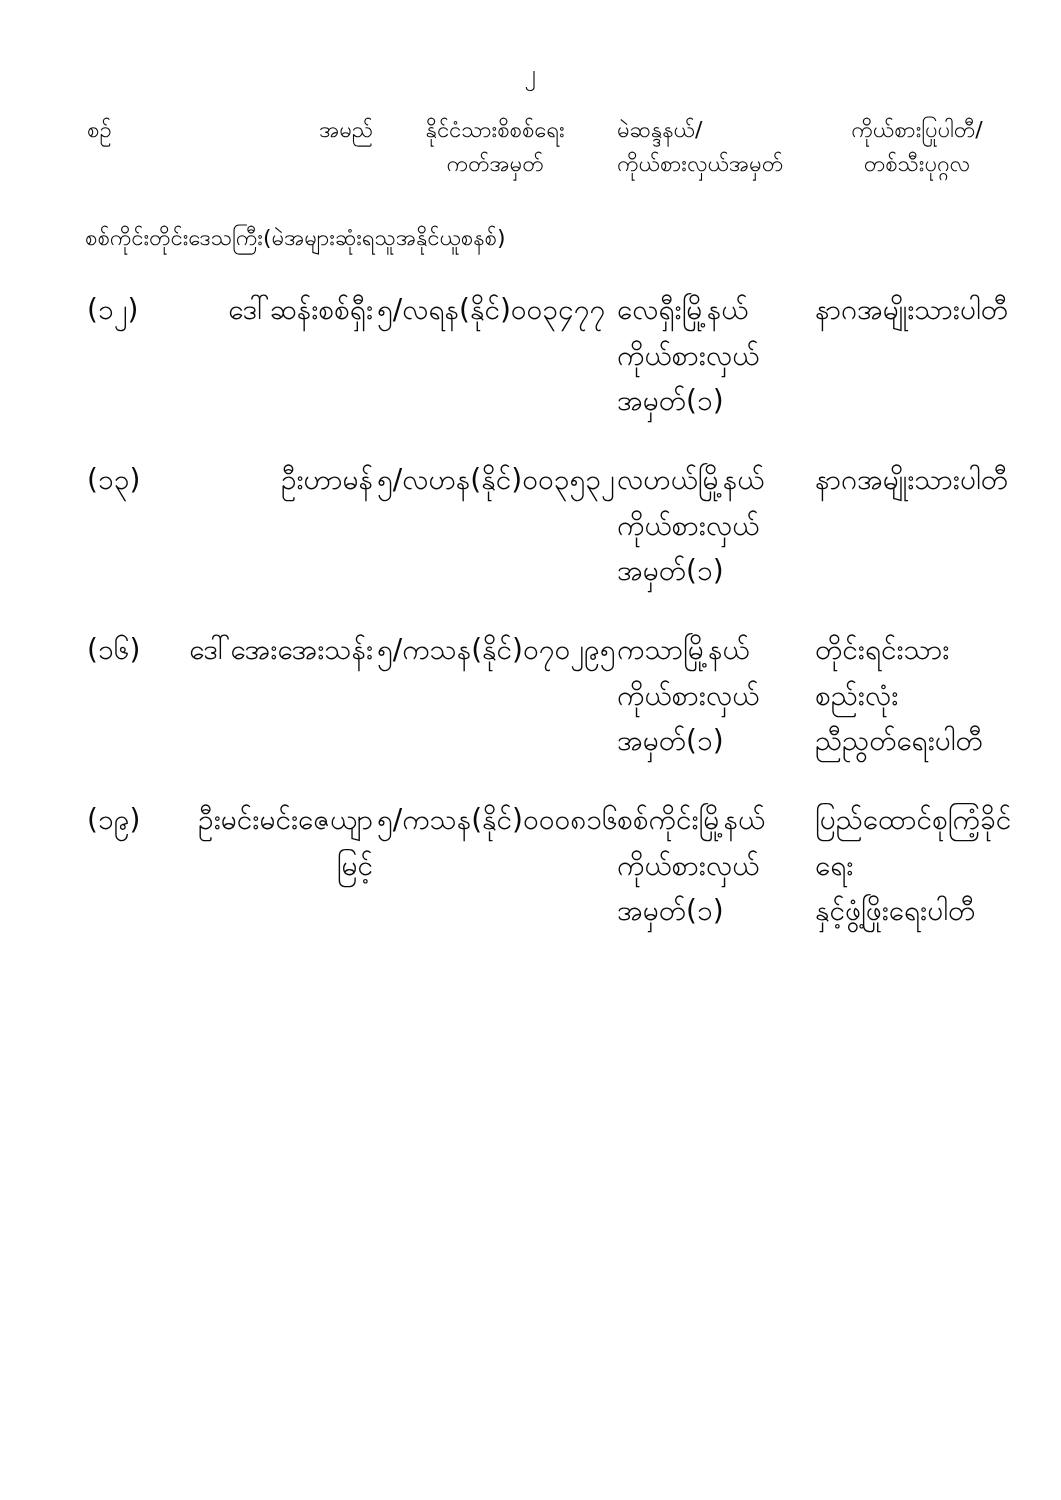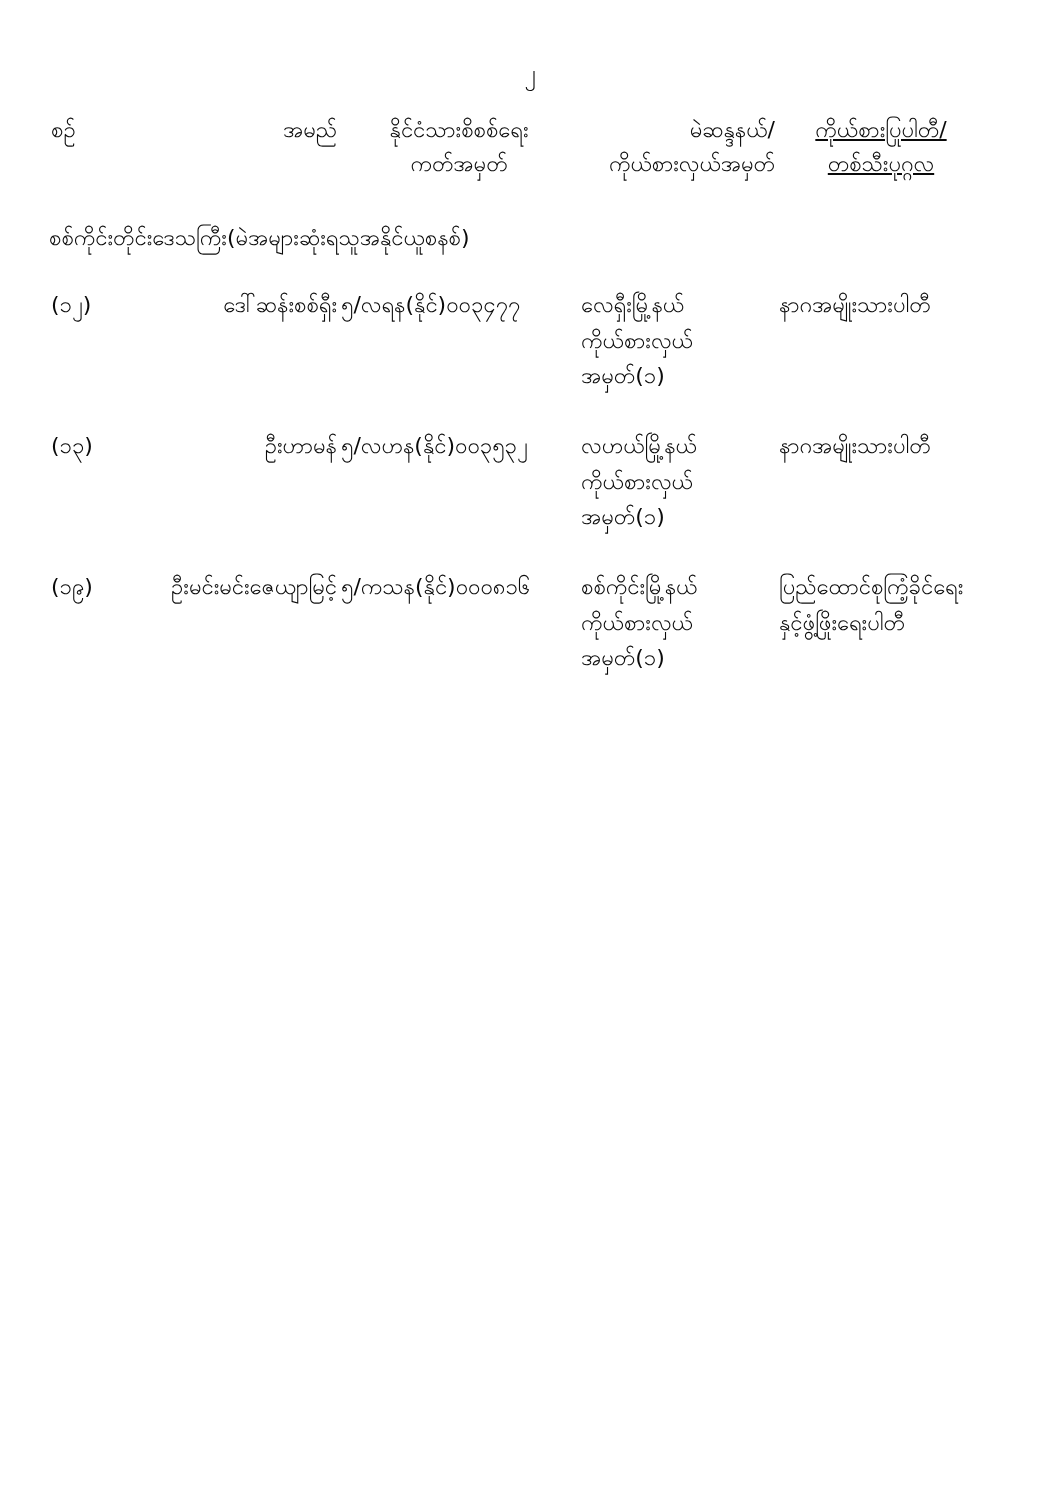--- a/index.html
+++ b/index.html
@@ -22,21 +22,21 @@
     position: relative;
   }
   .page-number {
     text-align: center;
     font-size: 23px;
     padding-top: 62px;
     line-height: 1;
     letter-spacing: 0.5px;
   }
   .doc-body {
-    padding: 0 80px 0 49px;
+    padding: 0 80px 0 85px;
   }
   
   table.listing {
     width: 100%;
     border-collapse: collapse;
     table-layout: fixed;
   }
   table.listing col.c-no     { width: 80px; }
   table.listing col.c-name   { width: 212px; }
   table.listing col.c-nrc    { width: 240px; }
@@ -47,32 +47,32 @@
     font-size: 22px;
     font-weight: normal;
     text-align: left;
     vertical-align: top;
     padding: 28px 4px 0 0;
     line-height: 1.55;
   }
   th.h-no { text-align: left; padding-left: 2px; }
   th.h-name { text-align: right; }
   th.h-nrc { text-align: center; }
-  th.h-const { text-align: right; }
-  th.h-party { text-align: center; text-decoration: underline; }
+  th.h-const { text-align: left; }
+  th.h-party { text-align: center; }
 
   .section-row td {
     font-size: 22px;
     padding: 40px 0 16px 0;
     line-height: 1.5;
     white-space: nowrap;
     margin-left: 46px;
   }
   tbody td {
-    font-size: 22px;
+    font-size: 28px;
     vertical-align: top;
     line-height: 1.62;
     padding: 17px 6px 17px 0;
   }
   td.c-no { padding-left: 2px; white-space: nowrap; }
   td.c-name { padding-right: 4px; text-align: right; }
   td.c-nrc { white-space: nowrap; }
   td.c-const { }
   td.c-party { }
   .ln { display: block; }
@@ -145,20 +145,34 @@
             <span class="ln">အမှတ်(၁)</span>
           </td>
           <td class="c-party">
             <span class="ln">နာဂအမျိုးသားပါတီ</span>
             <span class="ln"></span>
           </td>
         </tr>
 
 
 
+        <tr>
+          <td class="c-no">(၁၆)</td>
+          <td class="c-name">ဒေါ်အေးအေးသန်း</td>
+          <td class="c-nrc">၅/ကသန(နိုင်)၀၇၀၂၉၅</td>
+          <td class="c-const">
+            <span class="ln">ကသာမြို့နယ်</span>
+            <span class="ln">ကိုယ်စားလှယ်</span>
+            <span class="ln">အမှတ်(၁)</span>
+          </td>
+          <td class="c-party">
+            <span class="ln">တိုင်းရင်းသားစည်းလုံး</span>
+            <span class="ln">ညီညွတ်ရေးပါတီ</span>
+          </td>
+        </tr>
 
 
 
         <tr>
           <td class="c-no">(၁၉)</td>
           <td class="c-name">ဦးမင်းမင်းဇေယျာမြင့်</td>
           <td class="c-nrc">၅/ကသန(နိုင်)၀၀၀၈၁၆</td>
           <td class="c-const">
             <span class="ln">စစ်ကိုင်းမြို့နယ်</span>
             <span class="ln">ကိုယ်စားလှယ်</span>

